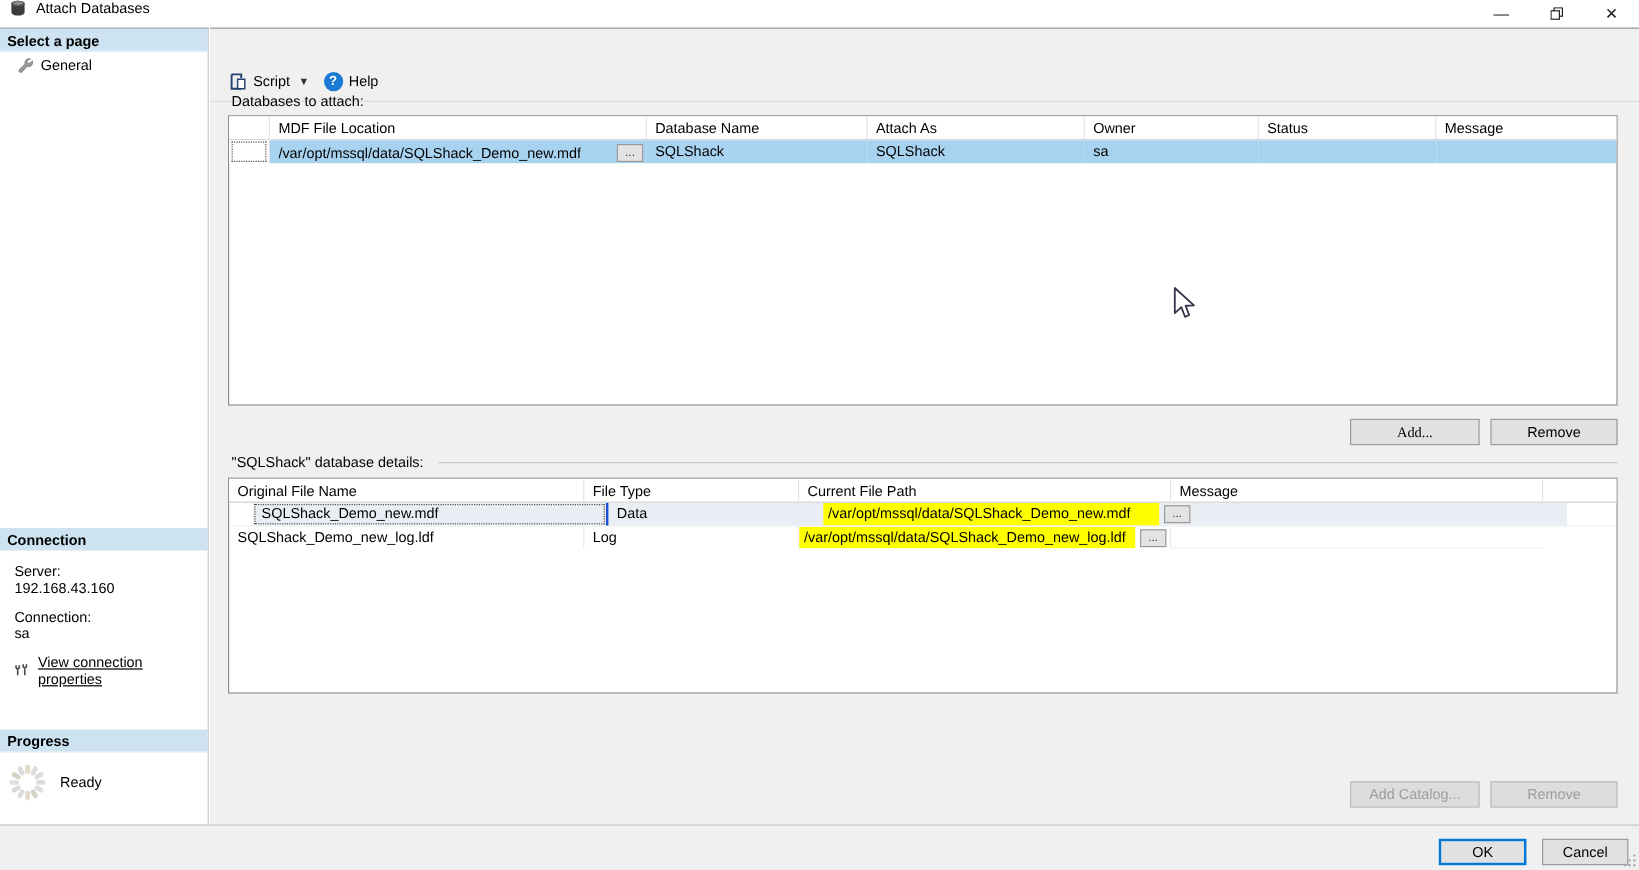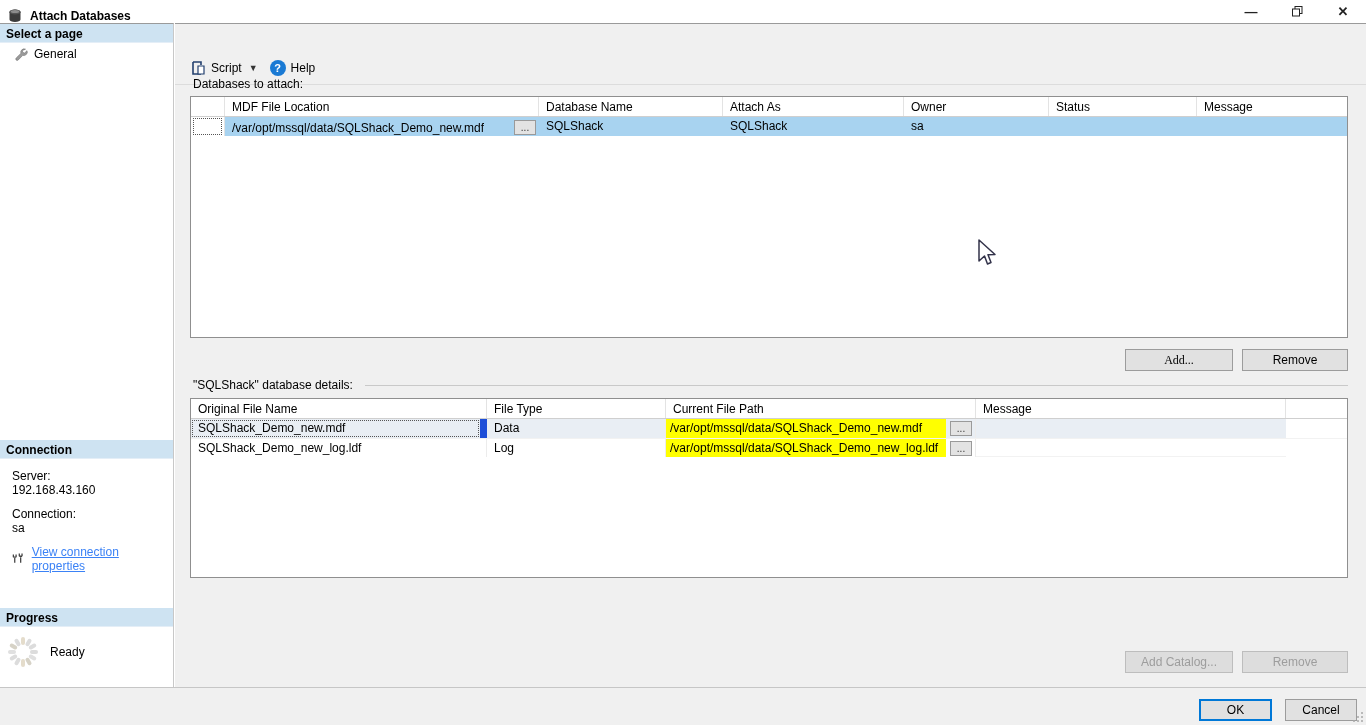--- a/index.html
+++ b/index.html
@@ -1,34 +1,34 @@
 <!DOCTYPE html>
 <html><head>
 <meta charset="utf-8">
 <style>
   * { margin:0; padding:0; box-sizing:border-box; }
   html,body { width:1366px; height:725px; overflow:hidden; }
   body { font-family:"Liberation Sans", sans-serif; font-size:12px; color:#000; background:#fff; position:relative; }
 
   
-  .titlebar { position:absolute; left:0; top:0; width:1366px; height:23px; background:#fff; display:flex; align-items:flex-end;font-weight:bold; }
+  .titlebar { position:absolute; left:0; top:0; width:1366px; height:23px; background:#fff; display:flex; align-items:flex-start; }
   .titlebar .app-icon { margin-left:8px; width:14px; height:14px; }
   .titlebar .title-text { margin-left:8px; font-size:12px; }
   .win-controls { position:absolute; right:0; top:0; height:23px; display:flex; }
   .win-btn { width:46px; height:23px; display:flex; align-items:center; justify-content:center; font-size:13px; color:#222; cursor:default; }
 
   
   .sidebar { position:absolute; left:0; top:23px; width:174px; height:664px; background:#fff; border-right:1px solid #c8c8c8; border-top:1px solid #9a9a9a; }
   .section-header { background:#cee3f2; font-weight:bold; padding:3px 6px; height:19px; border-bottom:1px solid #e4eef7; }
   .sec-connection { position:absolute; top:416px; left:0; right:0; }
   .sec-progress { position:absolute; top:584px; left:0; right:0; }
   .page-item { display:flex; align-items:center; gap:6px; padding:4px 4px 4px 14px; }
   .conn-body { padding:10px 10px 0 12px; line-height:14px; }
   .conn-body .block { margin-bottom:10px; }
-  .link { color:#3b82f6; text-decoration:underline; cursor:pointer; }
+  .link { color:#000000; text-decoration:underline; cursor:pointer; }
   .link-row { display:flex; align-items:center; gap:6px; margin-top:4px; }
   .progress-body { display:flex; align-items:center; gap:10px; padding:8px 6px; }
 
   
   .main { position:absolute; left:175px; top:23px; width:1191px; height:664px; background:#f0f0f0; border-top:1px solid #9a9a9a; }
   .toolbar { height:33px; background:#f0f0f0; border-bottom:1px solid #dcdcdc; display:flex; align-items:center; padding-left:11px; gap:4px;margin-top:28px; }
   .tb-btn { display:flex; align-items:center; gap:5px; padding:3px 4px; cursor:default; }
   .tb-arrow { font-size:9px; color:#333; margin-left:2px; }
   .help-circle { width:16px; height:16px; border-radius:50%; background:#1a7ad4; color:#fff; font-weight:bold; font-size:11px; display:flex; align-items:center; justify-content:center; }
 
@@ -196,21 +196,21 @@
   <div class="grid" style="left:15px; top:374px; width:1158px; height:180px;">
     <div class="grid-header">
       <div class="gh-cell" style="width:296px;">Original File Name</div>
       <div class="gh-cell" style="width:179px;">File Type</div>
       <div class="gh-cell" style="width:310px;">Current File Path</div>
       <div class="gh-cell" style="width:310px;">Message</div>
       <div class="gh-cell" style="flex:1; border-right:none;"></div>
     </div>
 
     <div class="grid-row">
-      <div class="g-cell details-row1 dotted-cell" style="width:296px; border-right:7px solid #1d4ed8;">
+      <div class="g-cell details-row1 dotted-cell" style="width:296px; border-right:2px solid #1d4ed8;margin-left:20px;">
         <div class="focus-dots"></div>
         <span>SQLShack_Demo_new.mdf</span>
       </div>
       <div class="g-cell details-row1" style="width:179px; border-right:1px solid #ececec;">Data</div>
       <div class="g-cell details-row1 path-cell" style="width:310px; border-right:1px solid #ececec;">
         <span class="path-text yellow">/var/opt/mssql/data/SQLShack_Demo_new.mdf</span>
         <button class="mini-btn" style="margin-right:3px;">...</button>
       </div>
       <div class="g-cell details-row1" style="width:310px;"></div>
       <div class="g-cell" style="flex:1;"></div>

